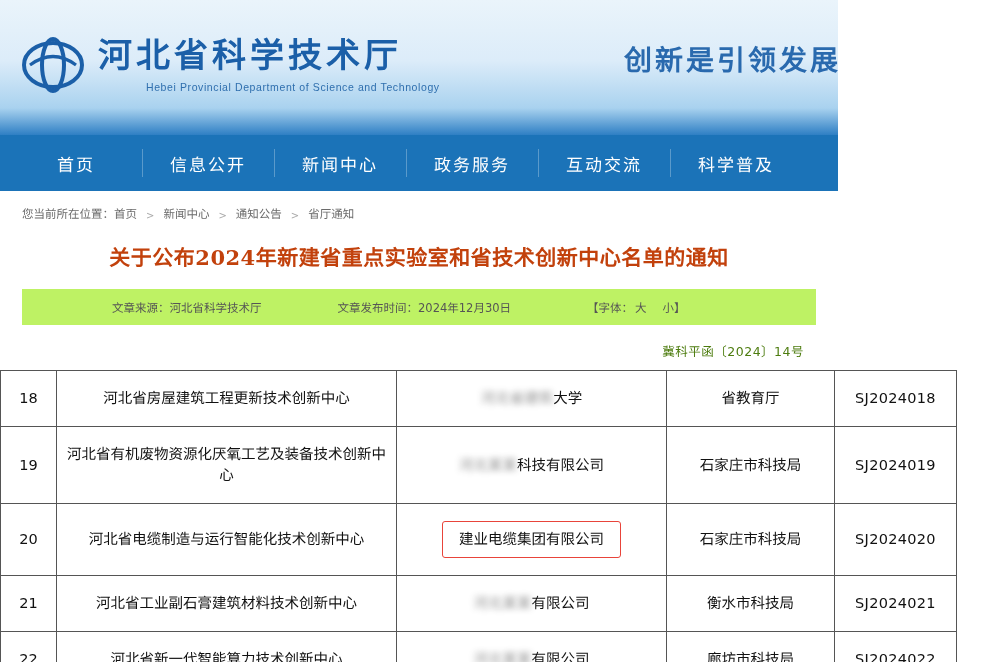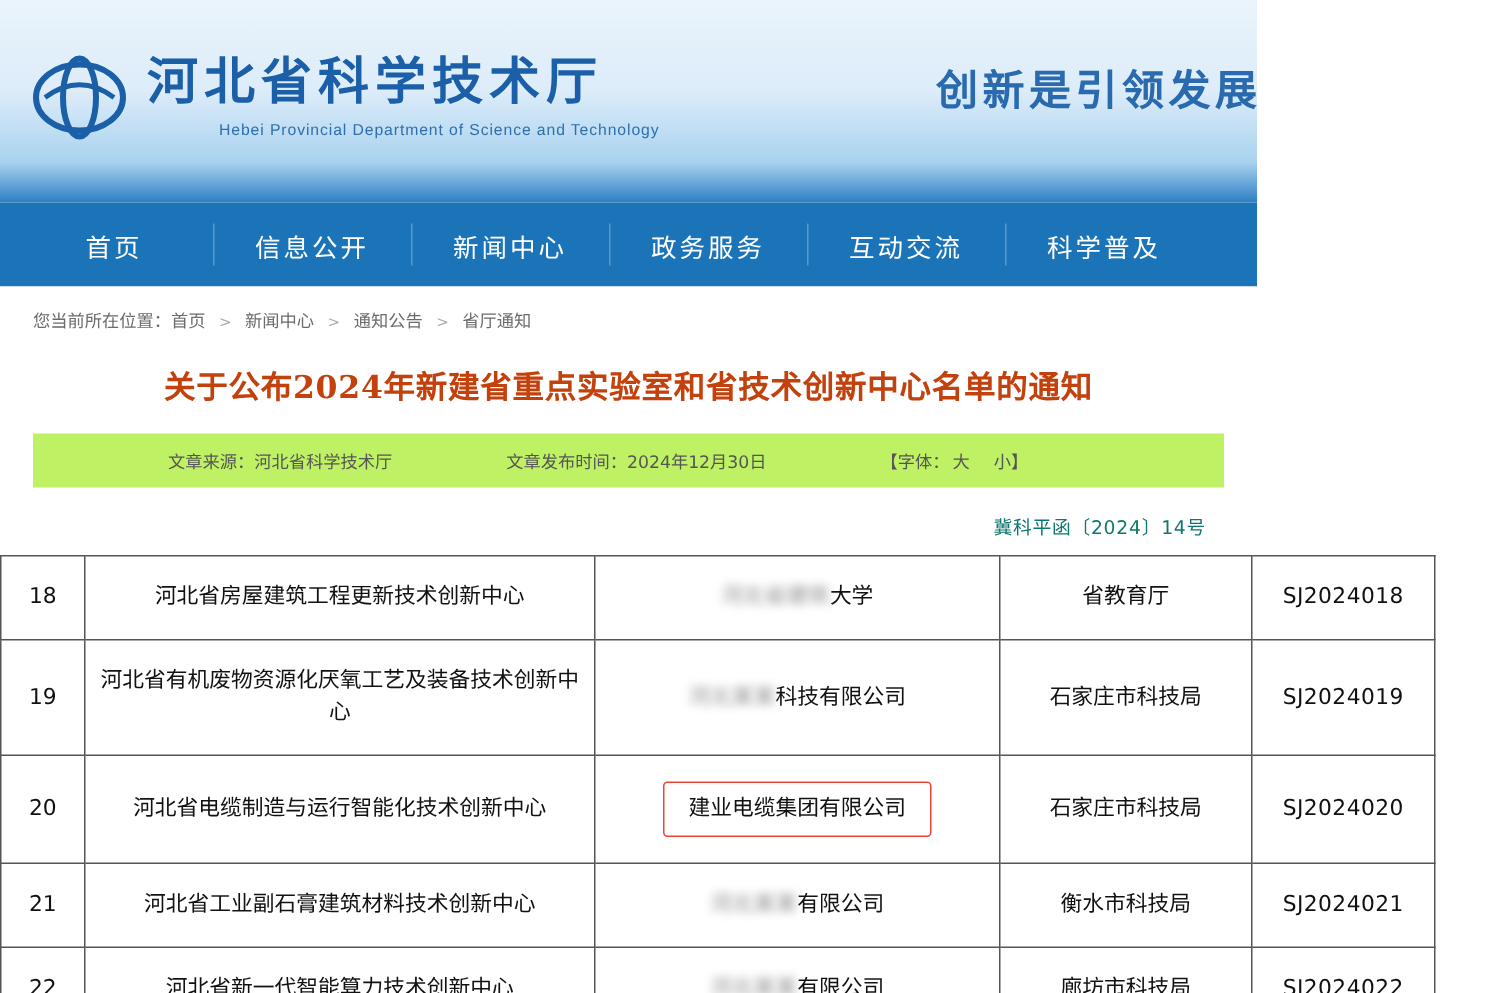--- a/index.html
+++ b/index.html
@@ -150,21 +150,21 @@
   }
   .meta-bar .meta-item { margin-right: 76px; white-space: nowrap; }
   .meta-bar .font-ctl { margin-right: 0; }
   .meta-bar .font-ctl .size-big { margin: 0 6px 0 2px; }
   .meta-bar .font-ctl .size-small { margin-left: 10px; }
 
   .doc-no {
     text-align: right;
     font-family: "DejaVu Sans", sans-serif;
     font-size: 12.5px;
-    color: #0f766e;
+    color: #4d7c0f;
     margin: 16px 12px 10px 0;
     letter-spacing: 0.5px;
   }
 
   
   table.listing {
     width: 956px;
     margin: 0 auto;
     border-collapse: collapse;
     table-layout: fixed;

